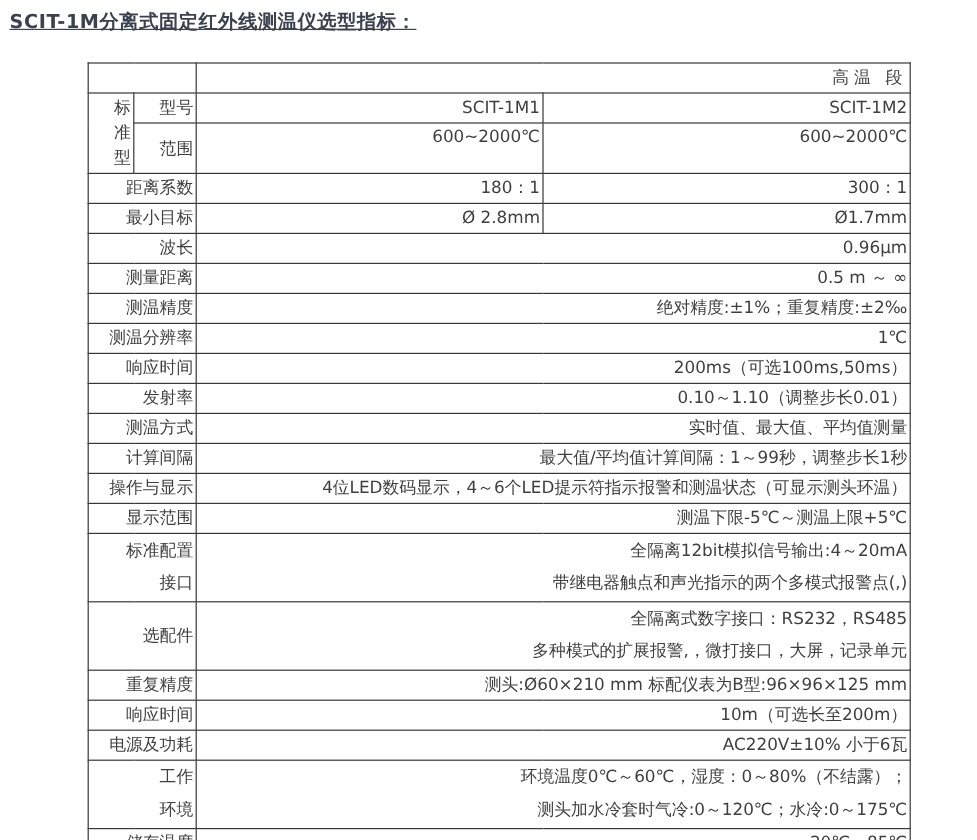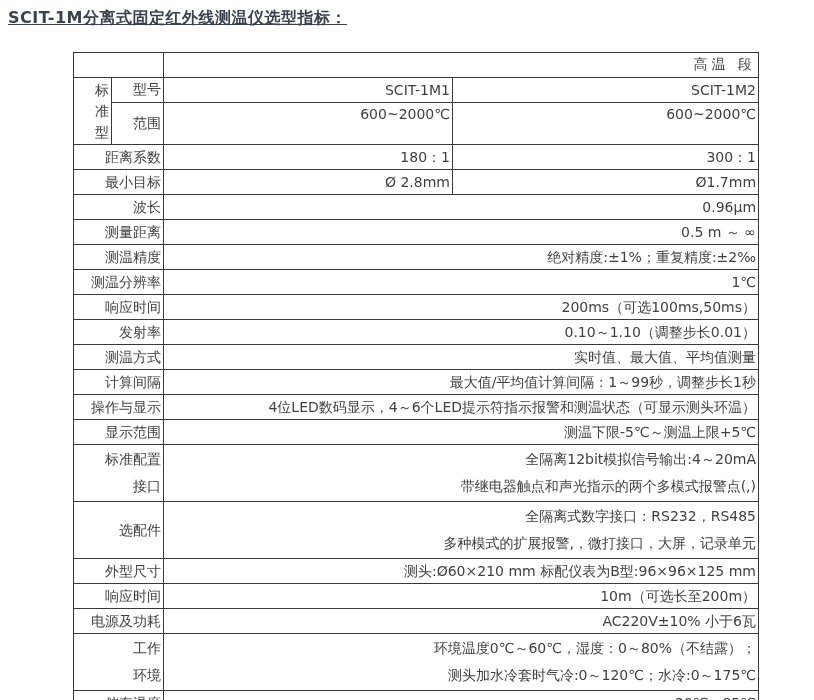--- a/index.html
+++ b/index.html
@@ -202,21 +202,21 @@
         <td colspan="2">
           <div class="cell-line">选配件</div>
         </td>
         <td colspan="2" class="multi">
           <div class="cell-line">全隔离式数字接口：RS232，RS485</div>
           <div class="cell-line">多种模式的扩展报警,，微打接口，大屏，记录单元</div>
         </td>
       </tr>
       <tr>
         <td colspan="2">
-          <div class="cell-line">外型尺寸</div>
+          <div class="cell-line">重复精度</div>
         </td>
         <td colspan="2">
           <div class="cell-line">测头:Ø60×210 mm 标配仪表为B型:96×96×125 mm</div>
         </td>
       </tr>
       <tr>
         <td colspan="2">
           <div class="cell-line">响应时间</div>
         </td>
         <td colspan="2">

